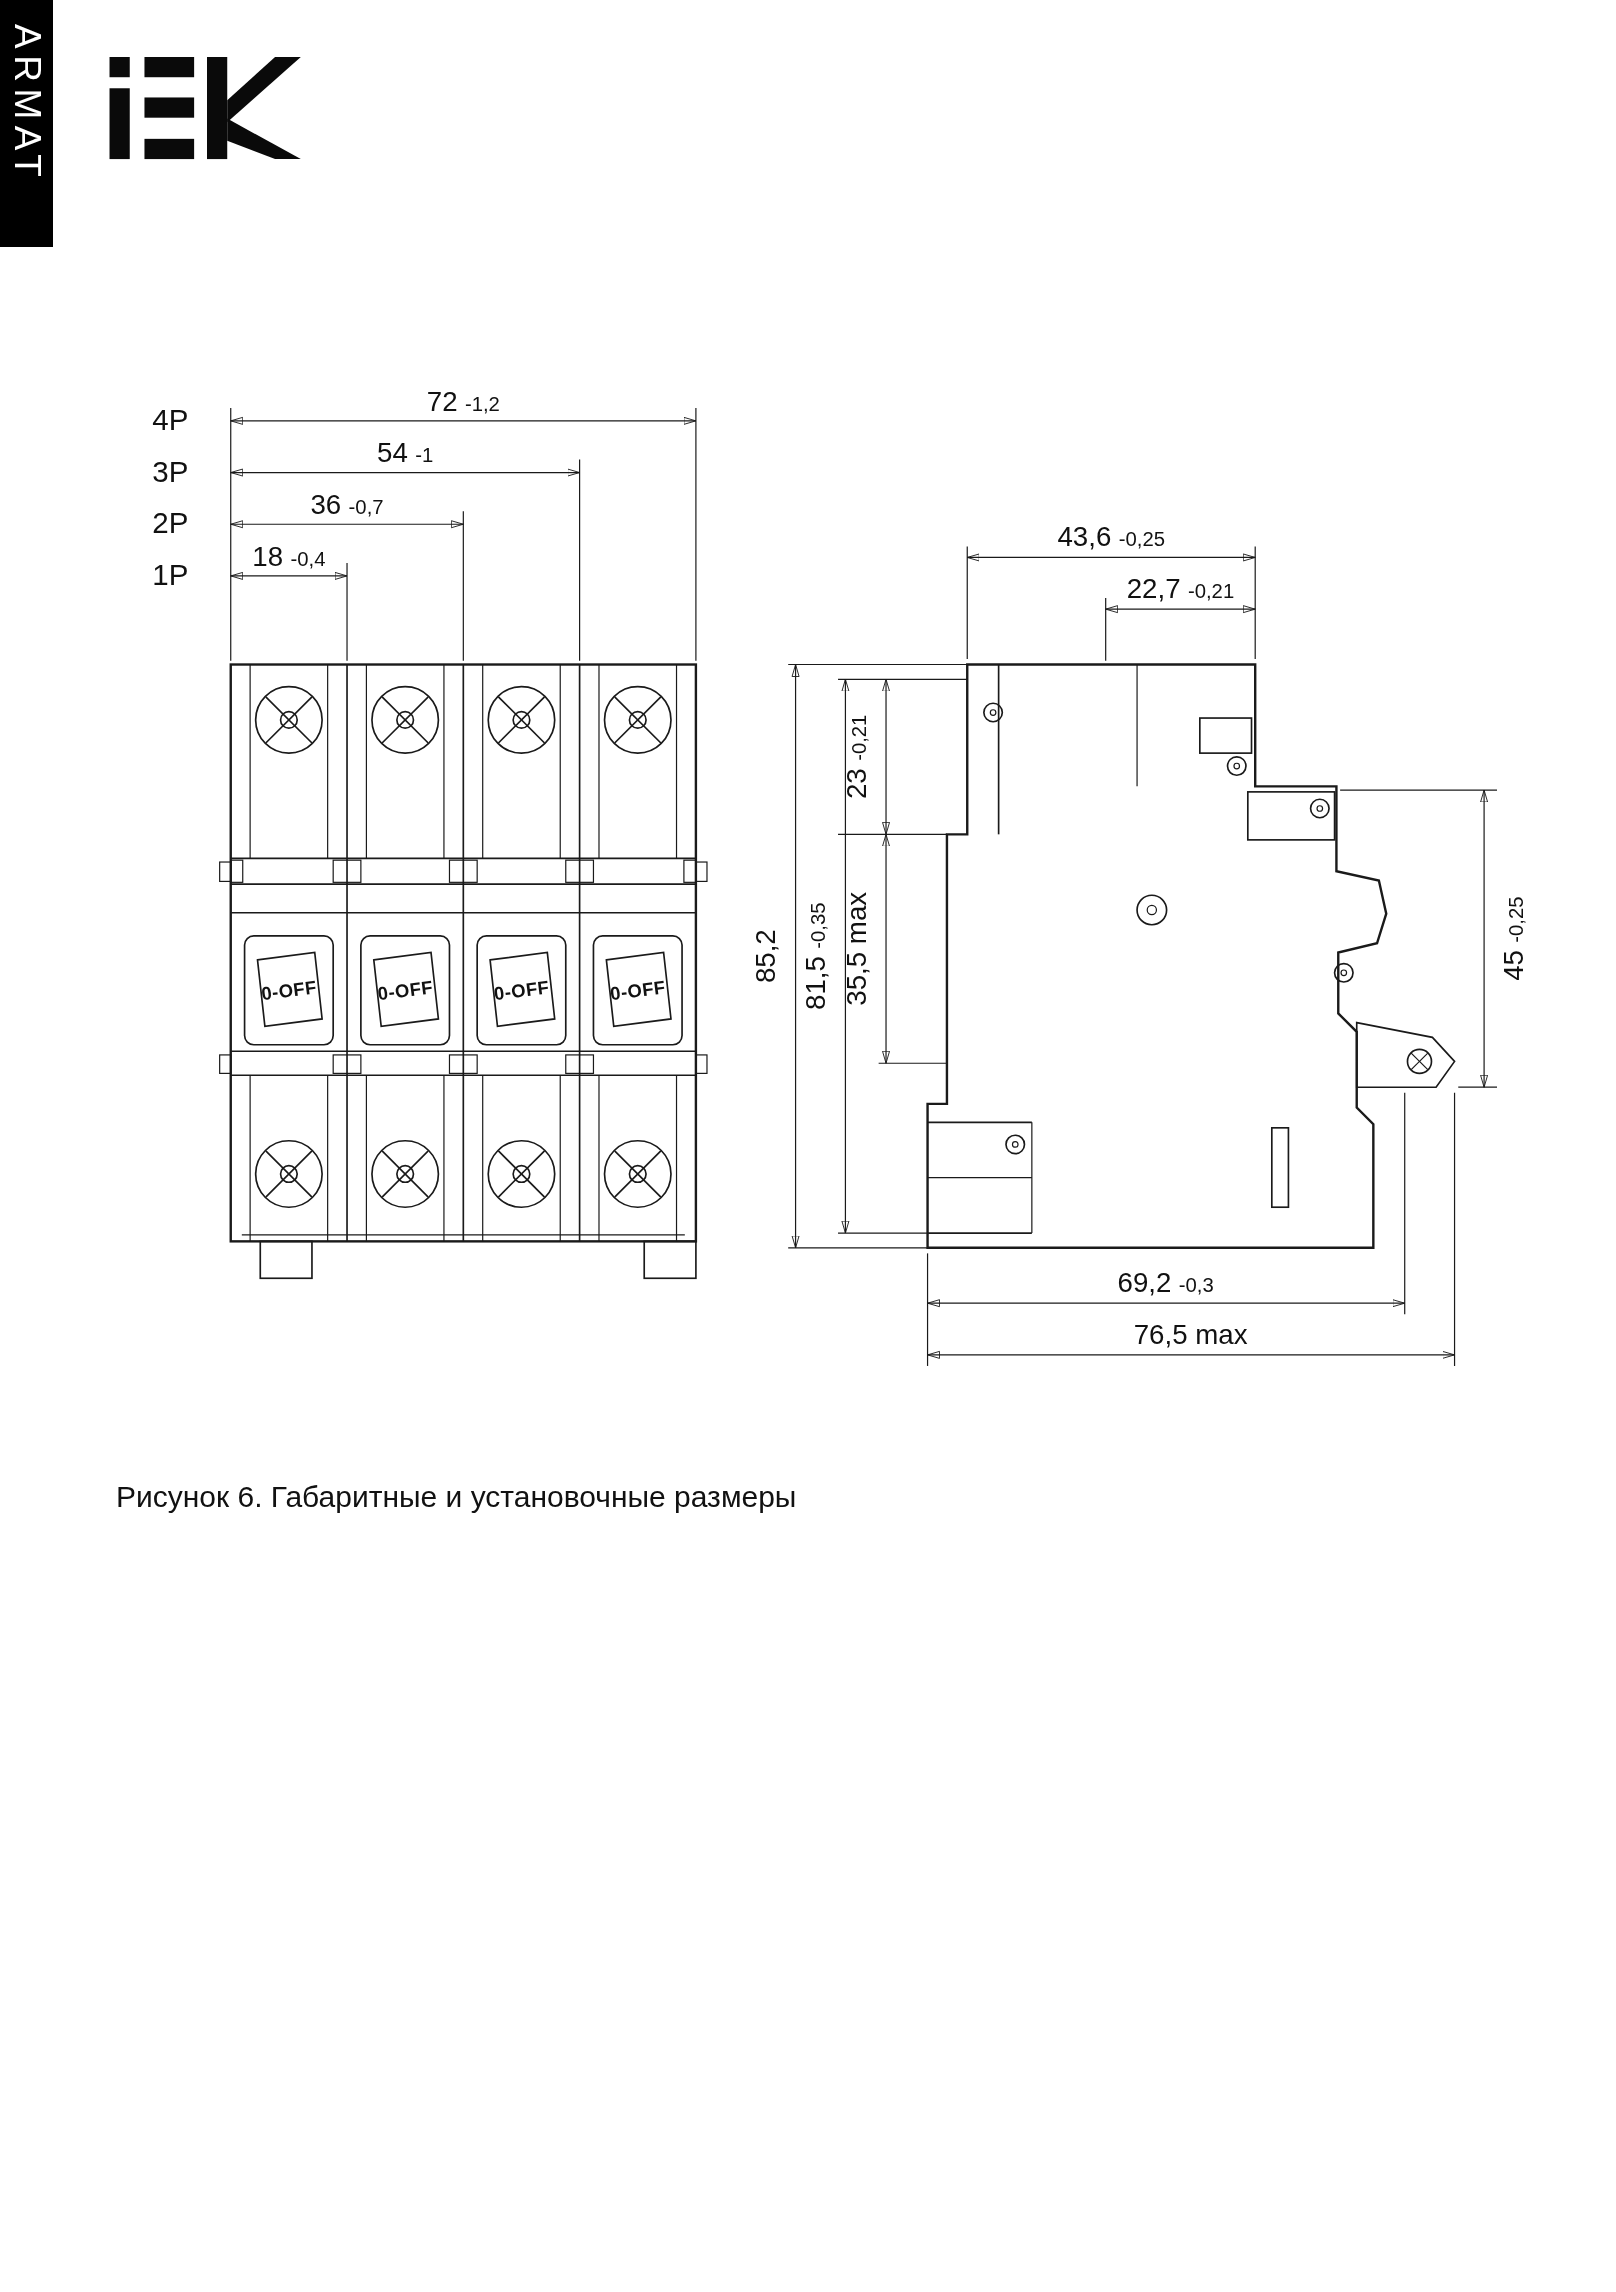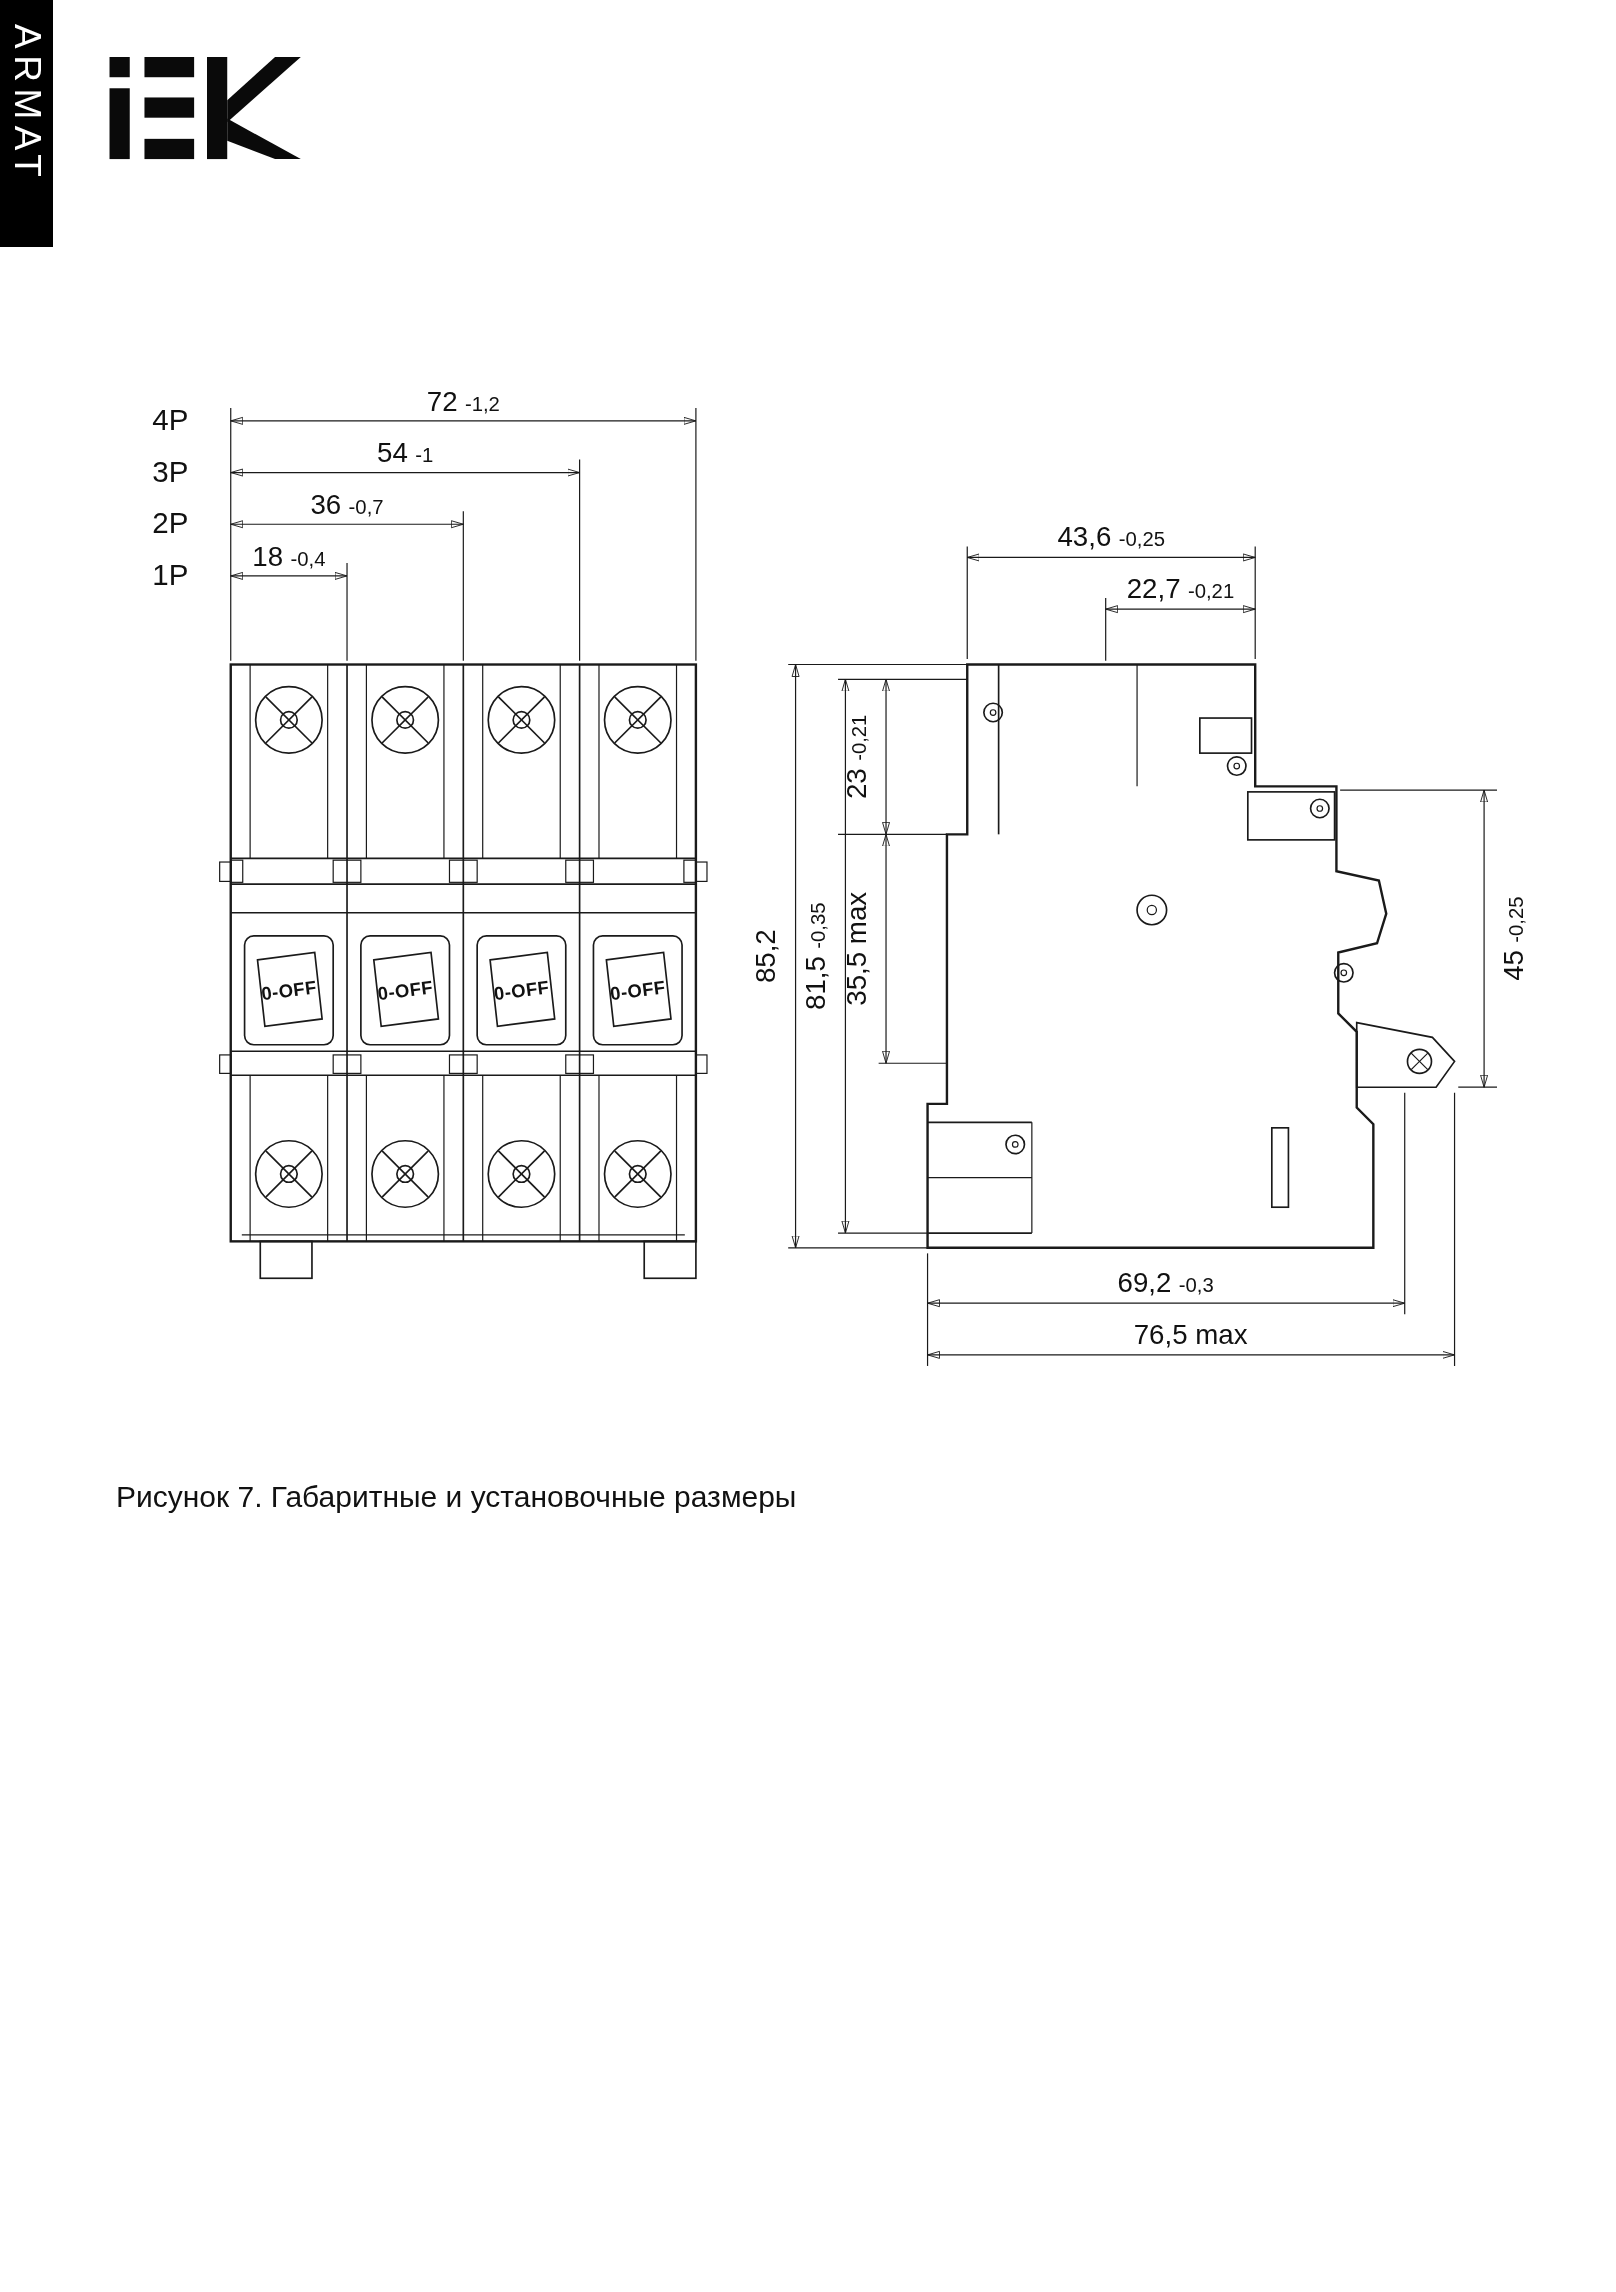--- a/index.html
+++ b/index.html
@@ -249,14 +249,14 @@
       <line x1="1522" y1="1184" x2="1522" y2="1424" class="s1"></line>
       <line x1="1576" y1="1184" x2="1576" y2="1480" class="s1"></line>
       <line x1="1005" y1="1412" x2="1522" y2="1412" class="s1" marker-start="url(#arw)" marker-end="url(#arw)"></line>
       <line x1="1005" y1="1468" x2="1576" y2="1468" class="s1" marker-start="url(#arw)" marker-end="url(#arw)"></line>
       <text x="1263" y="1400" text-anchor="middle"><tspan>69,2</tspan><tspan class="tol" dx="8">-0,3</tspan></text>
       <text x="1290" y="1456" text-anchor="middle"><tspan>76,5 max</tspan></text>
     </g>
   </g>
 </svg>
 
-<div class="caption">Рисунок 7. Габаритные и установочные размеры</div>
+<div class="caption">Рисунок 6. Габаритные и установочные размеры</div>
 
 
 </body></html>

